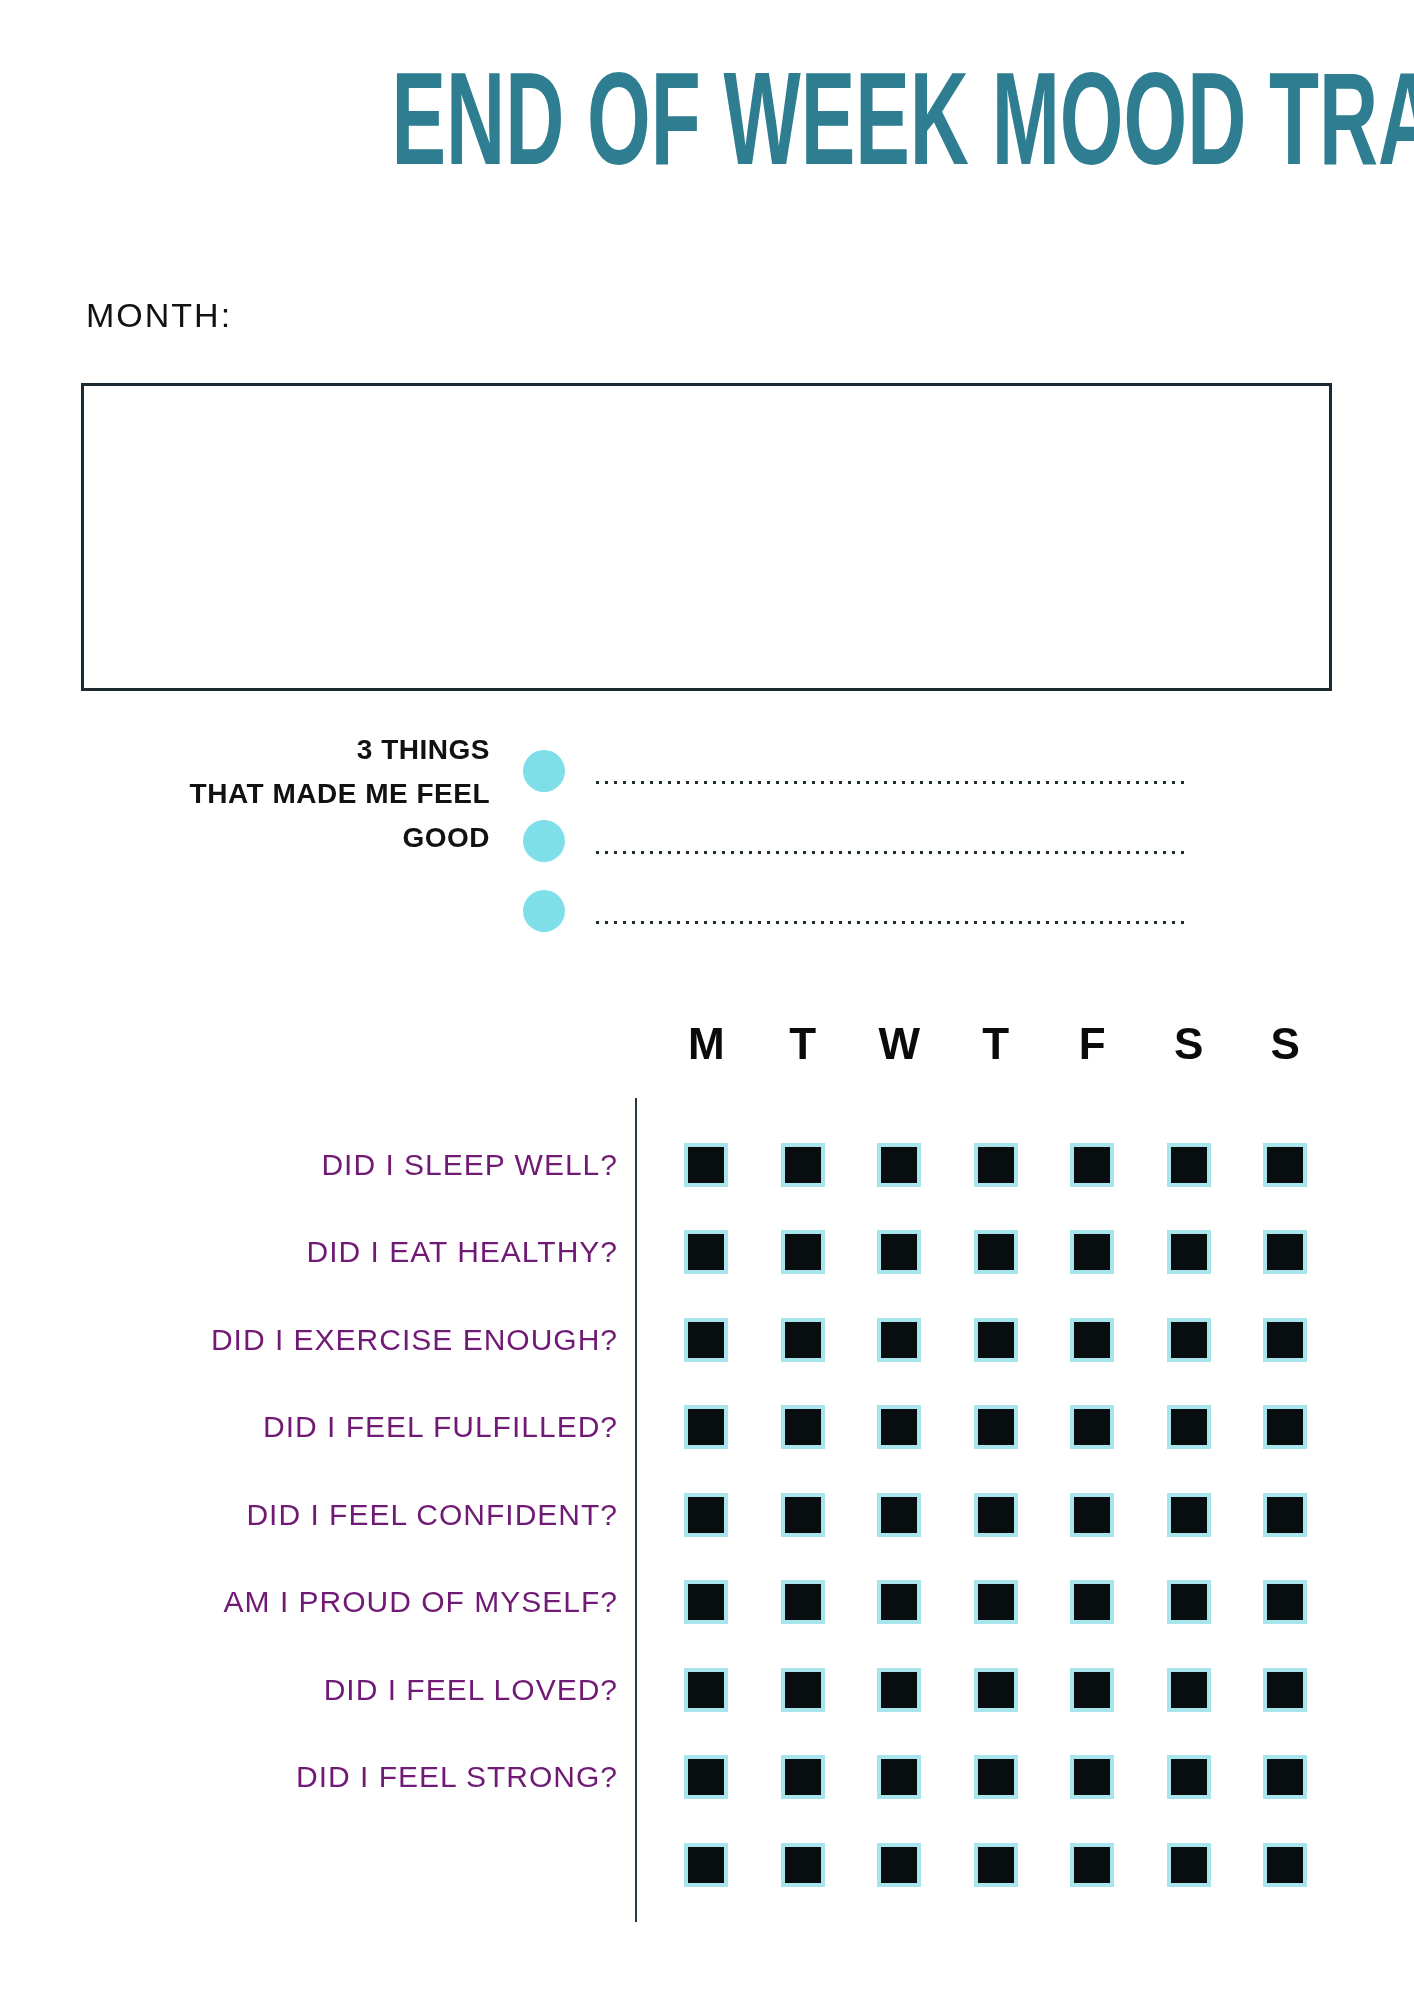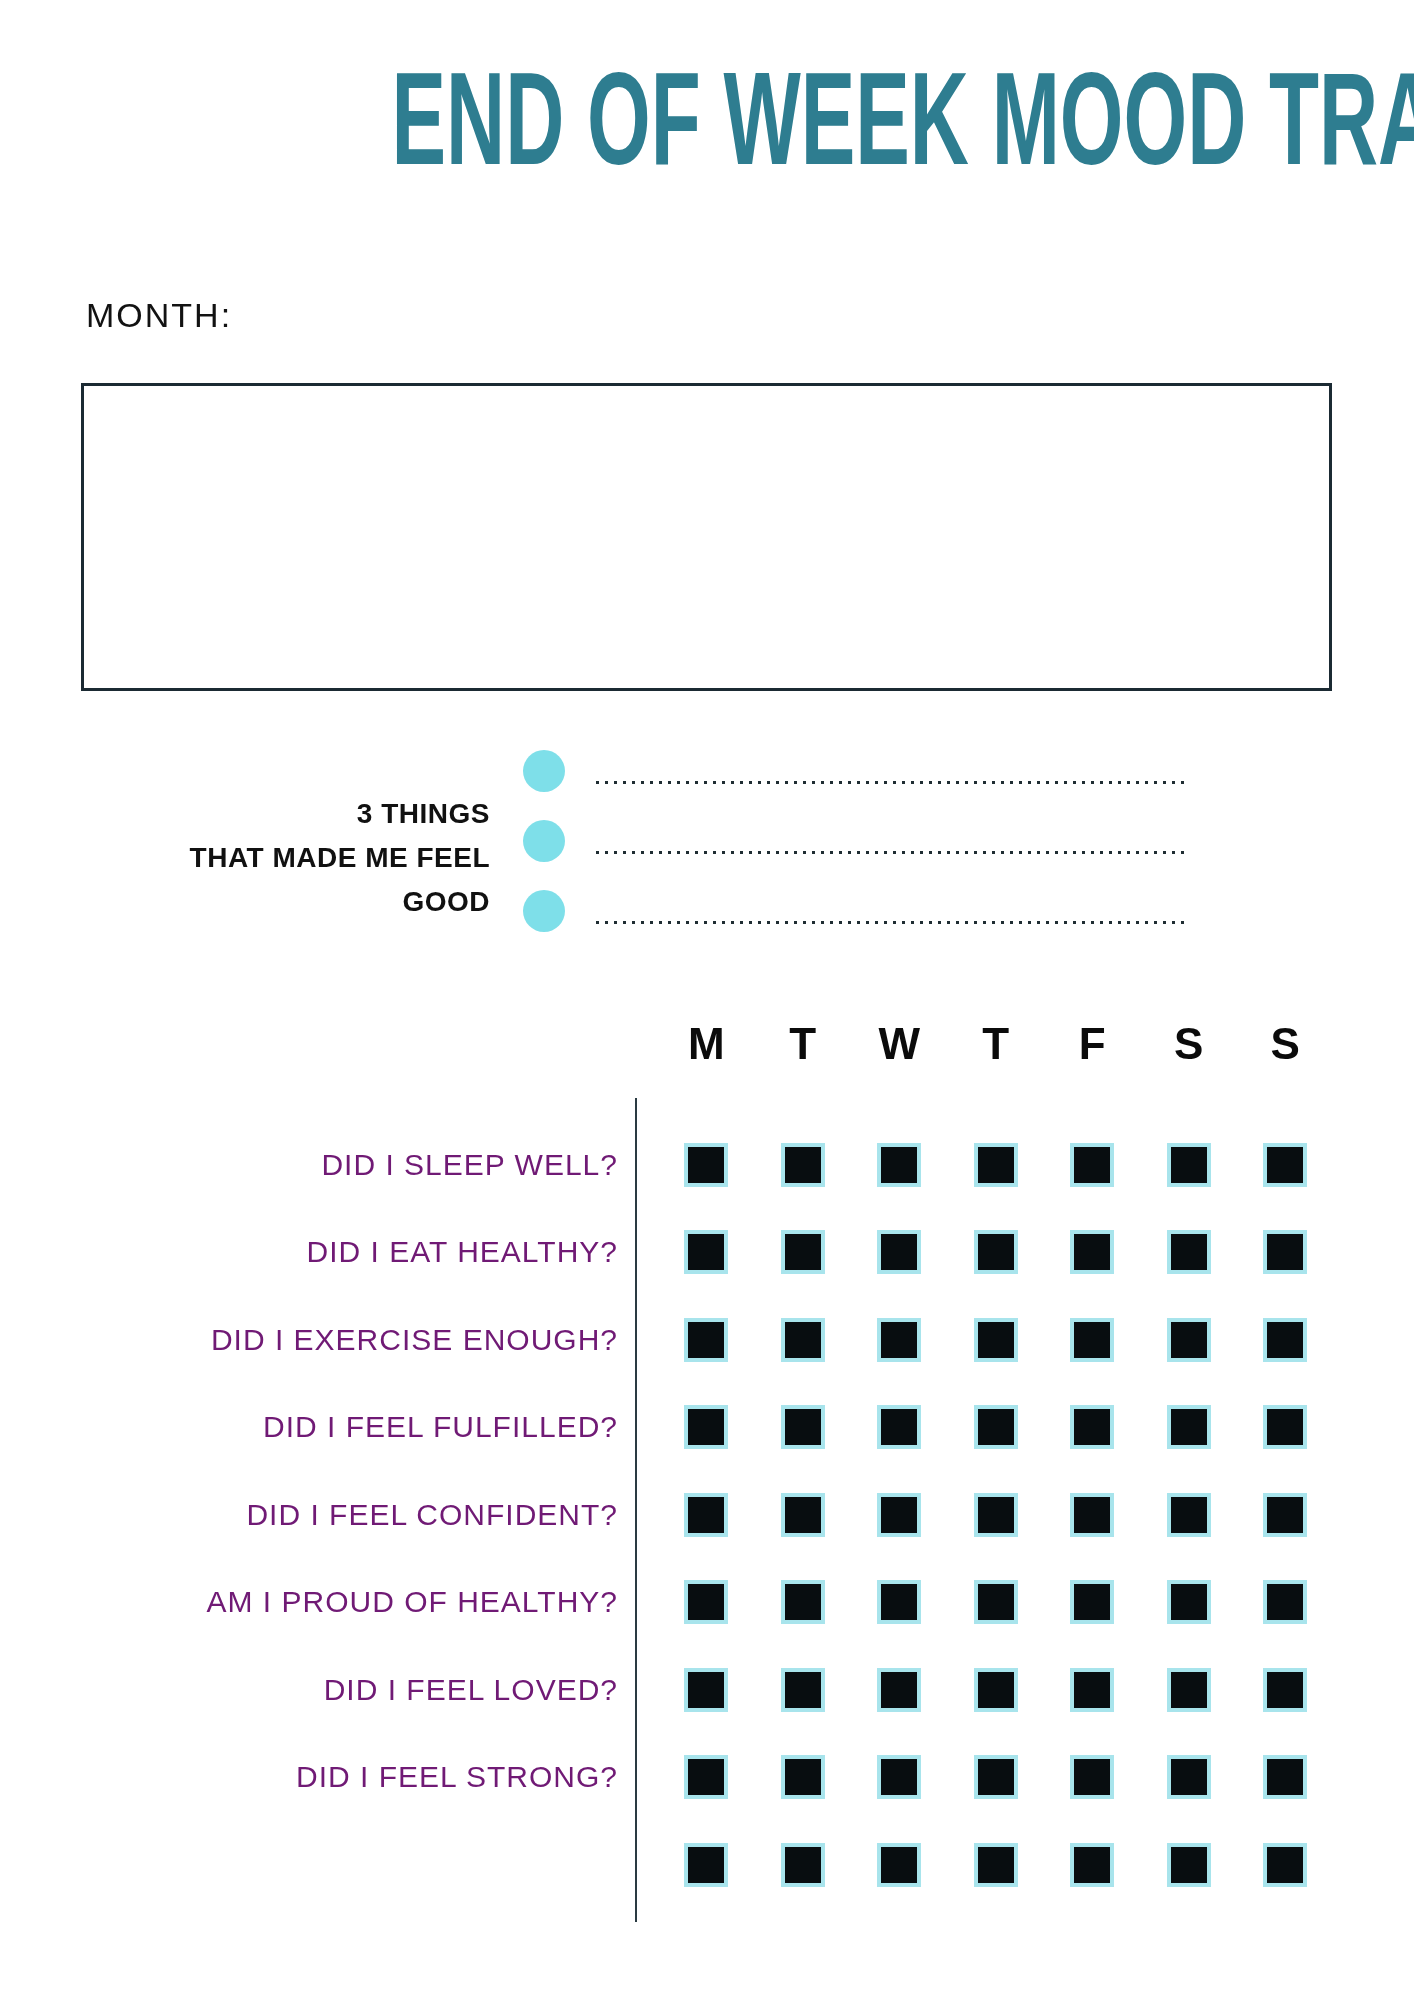--- a/index.html
+++ b/index.html
@@ -39,21 +39,21 @@
   .month-box{
     position:absolute;left:81px;top:383px;
     width:1251px;height:308px;
     border:3px solid var(--ink);
     box-sizing:border-box;
     background:#ffffff;
   }
 
   
   .gt-label{
-    position:absolute;left:100px;top:792px;width:390px;
+    position:absolute;left:100px;top:728px;width:390px;
     text-align:right;font-weight:700;font-size:28px;line-height:44px;
     letter-spacing:.5px;color:#111;
   }
   .gt-entries{position:absolute;left:0;top:748px;width:1414px;}
   .entry-row{position:absolute;left:0;width:1414px;height:70px;}
   .entry-row:nth-child(1){top:0;}
   .entry-row:nth-child(2){top:70px;}
   .entry-row:nth-child(3){top:140px;}
   .bullet{
     position:absolute;left:523px;top:2px;
@@ -141,21 +141,21 @@
     </div>
 
   <div class="divider"></div>
 
   <div class="q-col">
       <div class="q-row">DID I SLEEP WELL?</div>
       <div class="q-row">DID I EAT HEALTHY?</div>
       <div class="q-row">DID I EXERCISE ENOUGH?</div>
       <div class="q-row">DID I FEEL FULFILLED?</div>
       <div class="q-row">DID I FEEL CONFIDENT?</div>
-      <div class="q-row">AM I PROUD OF HEALTHY?</div>
+      <div class="q-row">AM I PROUD OF MYSELF?</div>
       <div class="q-row">DID I FEEL LOVED?</div>
       <div class="q-row">DID I FEEL STRONG?</div>
     </div>
 
   <div class="cb-grid">
       <div class="cb-cell">
         <div class="checkbox"></div>
       </div>
       <div class="cb-cell">
         <div class="checkbox"></div>

